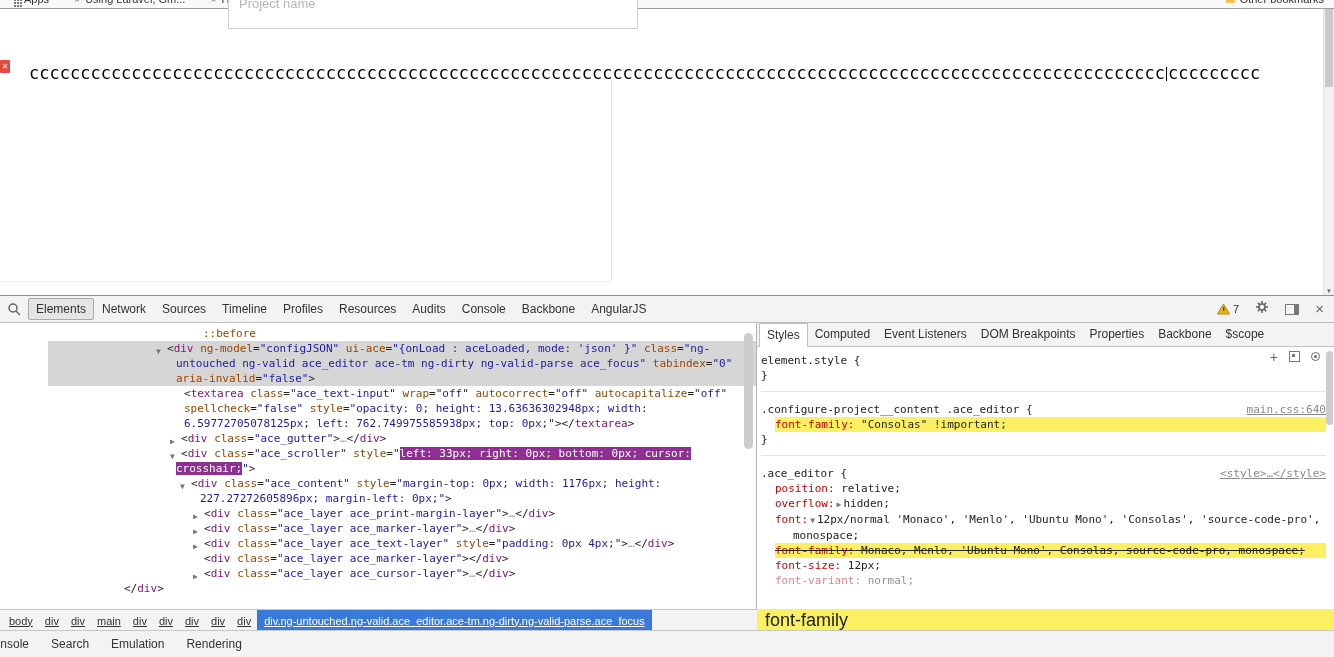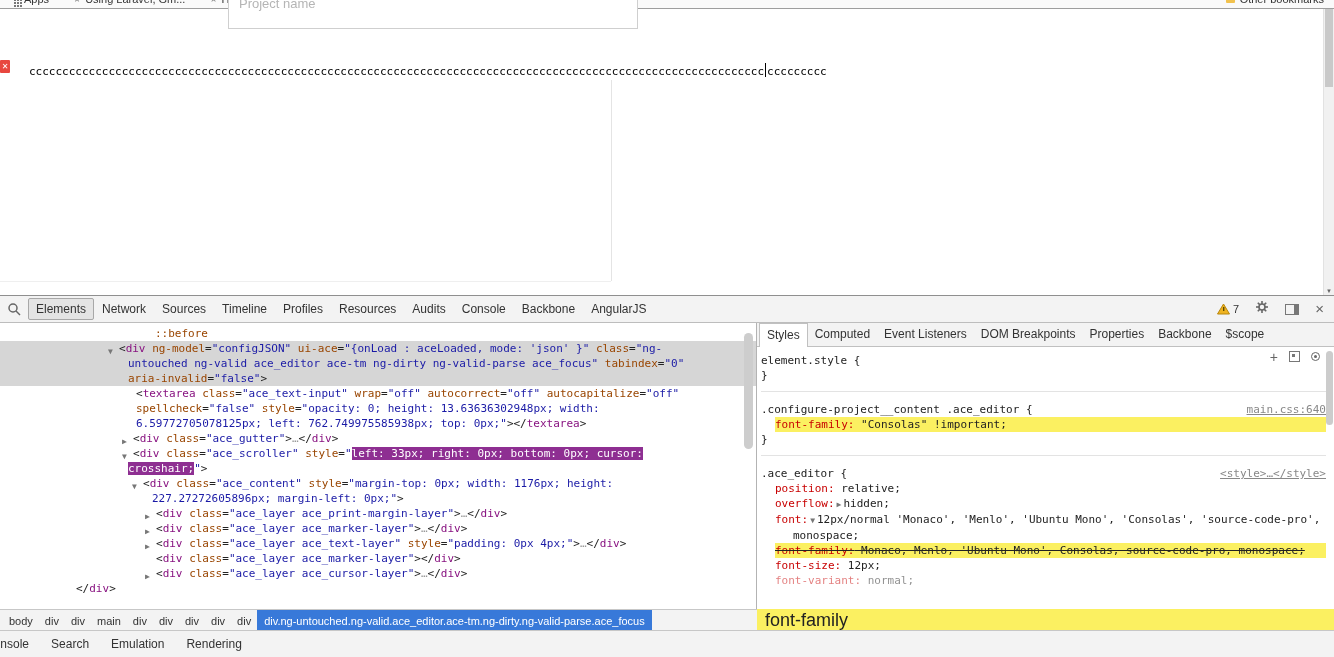--- a/index.html
+++ b/index.html
@@ -17,21 +17,21 @@
   .bm-grid{width:2px;height:2px;display:inline-block;background:#777;
     box-shadow:3px 0 #777,6px 0 #777,0 3px #777,3px 3px #777,6px 3px #777,0 6px #777,3px 6px #777,6px 6px #777;margin-right:4px;}
   .bm-right{position:absolute;top:-8px;right:10px;display:flex;gap:5px;font-size:11px;line-height:15px;color:#333;align-items:center;}
 
   .project-input{position:absolute;left:228px;top:0;width:408px;height:28px;background:#fff;
     border:1px solid #cfcfcf;border-top:none;overflow:hidden;}
   .project-input .ph{position:absolute;top:-4px;left:10px;font-size:13px;color:#b5b5b5;}
 
   .err{position:absolute;left:0;top:60px;width:10px;height:13px;background:#e8473f;color:#fff;
     font-size:8px;line-height:13px;text-align:center;border-radius:1px;}
-  .cline{position:absolute;left:29px;top:63px;font-family:"DejaVu Sans Mono",monospace;font-size:11px;
+  .cline{position:absolute;left:29px;top:63px;font-family:"DejaVu Sans Mono",monospace;font-size:17px;
     color:#000;white-space:pre;}
   .caret{display:inline-block;width:1px;height:14px;background:#000;vertical-align:-2px;margin:0 1px;}
   .pmargin{position:absolute;left:611px;top:80px;width:1px;height:201px;background:#e4e4e4;}
   .ebottom{position:absolute;left:0;top:281px;width:611px;height:1px;background:#efefef;}
 
   .page-scroll{position:absolute;top:9px;right:0;width:10px;height:286px;background:#f1f1f1;border-left:1px solid #e2e2e2;}
   .ps-thumb{position:absolute;top:0;left:1px;right:1px;height:78px;background:#c9c9c9;}
   .ps-arrow{position:absolute;bottom:1px;left:0;right:0;text-align:center;font-size:6px;color:#666;}
 
   
@@ -44,21 +44,21 @@
   .dt-tab.sel{background:#e4e4e4;border:1px solid #a8a8a8;border-radius:2px;padding:3px 7px;}
   .dt-right{margin-left:auto;display:flex;align-items:center;gap:16px;padding-right:10px;color:#666;}
   .warn{display:flex;align-items:center;gap:3px;font-size:11px;color:#333;}
   .dockic{width:12px;height:9px;border:1px solid #777;position:relative;display:inline-block;}
   .dockic::after{content:"";position:absolute;top:0;bottom:0;right:0;width:4px;background:#777;}
   .closeic{font-size:15px;line-height:14px;color:#666;}
 
   .dt-main{position:absolute;top:27px;left:0;right:0;bottom:48px;}
   .elements-pane{position:absolute;left:0;top:0;bottom:0;width:756px;border-right:1px solid #b3b3b3;overflow:hidden;background:#fff;}
   .tree{position:relative;padding-top:3px;font-family:"DejaVu Sans Mono",monospace;font-size:11px;line-height:15px;color:#222;}
-  .trow{position:relative;white-space:pre;height:15px;}
+  .trow{position:relative;white-space:pre;height:15px;margin-left:48px;}
   .trow.tsel{background:var(--selection-bg,#d6d6d6);}
   .tri{position:absolute;font-size:8px;color:#777;top:3px;}
   .tk-pl{color:#222;} .tk-tag{color:var(--tag,#881280);} .tk-att{color:var(--attr,#994500);}
   .tk-val{color:var(--value,#1a1aa6);} .tk-dim{color:#999;}
   .tk-hl{background:var(--purple-highlight,#8e2f92);color:#fff;}
   .ep-thumb{position:absolute;right:3px;top:10px;width:9px;height:116px;background:#cdcdcd;border-radius:5px;}
 
   .styles-pane{position:absolute;left:757px;right:0;top:0;bottom:0;overflow:hidden;background:#fff;}
   .s-tabs{height:23px;background:#f3f3f3;border-bottom:1px solid #c0c0c0;display:flex;align-items:stretch;
     font-size:12px;color:#333;padding-left:2px;}
@@ -80,21 +80,21 @@
   .s-icons{position:absolute;top:28px;right:14px;display:flex;gap:11px;align-items:center;color:#666;font-size:13px;}
   .plus-ic{font-size:14px;line-height:10px;}
   .state-ic{width:9px;height:9px;border:1px solid #777;display:inline-block;position:relative;}
   .state-ic::after{content:"";position:absolute;left:2px;top:2px;width:3px;height:3px;background:#777;}
   .circ-ic{width:7px;height:7px;border:1px solid #666;border-radius:50%;display:inline-block;position:relative;}
   .circ-ic::after{content:"";position:absolute;left:2px;top:2px;width:3px;height:3px;background:#666;border-radius:50%;}
   .sp-thumb{position:absolute;right:1px;top:28px;width:7px;height:74px;background:#ccc;border-radius:4px;}
 
   .breadcrumb{position:absolute;left:0;bottom:26px;width:757px;height:22px;background:#f3f3f3;
     border-top:1px solid #c7c7c7;display:flex;align-items:center;font-size:11px;color:#333;overflow:hidden;padding-left:3px;box-sizing:border-box;}
-  .crumb{padding:0 6px;white-space:nowrap;}
+  .crumb{padding:0 6px;white-space:nowrap;text-decoration:underline;}
   .crumb.selc{background:var(--breadcrumb-selected,#3879d9);color:#fff;height:100%;display:flex;align-items:center;padding:0 7px;}
   .filter-strip{position:absolute;left:757px;right:0;bottom:26px;height:22px;background:var(--yellow-highlight,#fbf061);
     display:flex;align-items:center;padding-left:8px;font-size:18px;color:#222;}
   .drawer{position:absolute;left:0;right:0;bottom:0;height:26px;background:#f3f3f3;border-top:1px solid #c7c7c7;
     display:flex;align-items:center;font-size:12px;color:#333;overflow:hidden;}
   .d-tab{padding:0 11px;white-space:nowrap;}
   .d-tab:first-child{margin-left:-15px;padding-left:0;}
 </style>
 </head>
 <body>

